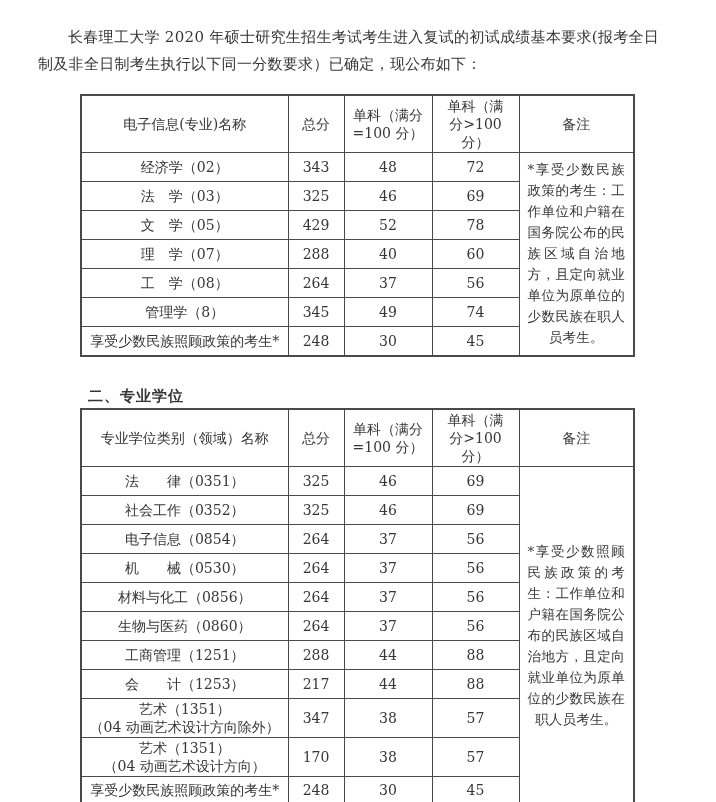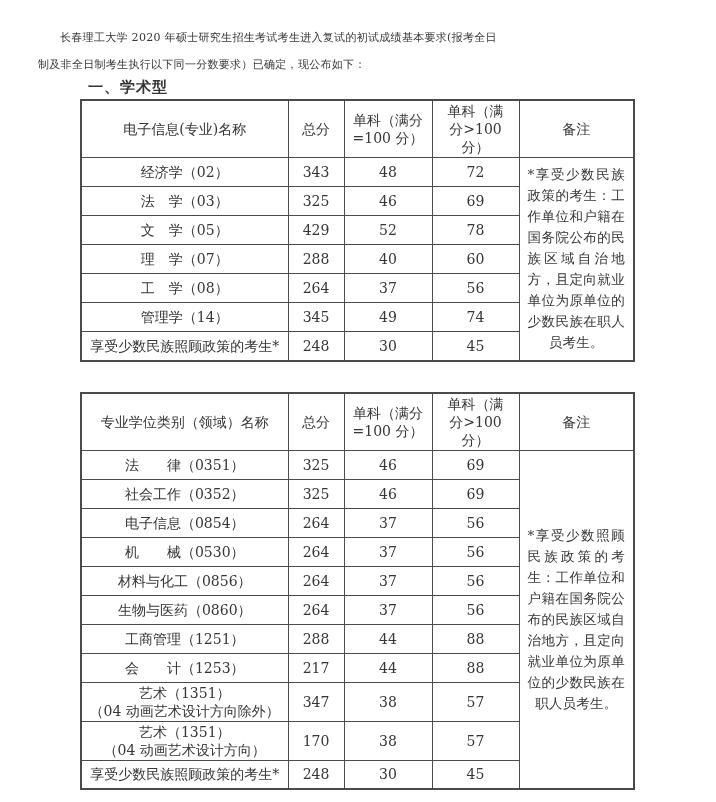--- a/index.html
+++ b/index.html
@@ -11,22 +11,22 @@
     width: 716px;
     height: 802px;
     overflow: hidden;
     font-family: "DejaVu Serif", "Liberation Serif", serif;
     color: #363636;
   }
   .content {
     padding: 24px 38px 0 38px;
   }
   .intro {
-    margin: 0 0 0 0;
-    font-size: 11px;
+    margin: 0 0 16px 0;
+    font-size: 15px;
     line-height: 27px;
     text-indent: 2em;
     white-space: pre-line;
     letter-spacing: 0.3px;
   }
   .section-title {
     font-size: 15px;
     font-weight: bold;
     line-height: 18px;
     margin: 0 0 3px 50px;
@@ -69,21 +69,20 @@
 </style>
 </head>
 <body>
 
 <div class="content">
 
   <p class="intro">长春理工大学 2020 年硕士研究生招生考试考生进入复试的初试成绩基本要求(报考全日
 制及非全日制考生执行以下同一分数要求）已确定，现公布如下：</p>
 
   <section>
-    <h2 class="section-title">一、学术型</h2>
     <table class="score-table" data-table-index="0">
         <colgroup>
           <col style="width: 207px;">
           <col style="width: 56px;">
           <col style="width: 88px;">
           <col style="width: 87px;">
           <col style="width: 115px;">
         </colgroup>
         <thead>
           <tr>
@@ -122,36 +121,37 @@
             <td>40</td>
             <td>60</td>
           </tr>
           <tr>
             <td>工　学（08）</td>
             <td>264</td>
             <td>37</td>
             <td>56</td>
           </tr>
           <tr>
-            <td>管理学（14）</td>
+            <td>管理学（8）</td>
             <td>345</td>
             <td>49</td>
             <td>74</td>
           </tr>
           <tr>
             <td>享受少数民族照顾政策的考生*</td>
             <td>248</td>
             <td>30</td>
             <td>45</td>
           </tr>
         </tbody>
       </table>
   </section>
 
   <section>
+    <h2 class="section-title">二、专业学位</h2>
     <table class="score-table" data-table-index="1">
         <colgroup>
           <col style="width: 207px;">
           <col style="width: 56px;">
           <col style="width: 88px;">
           <col style="width: 87px;">
           <col style="width: 115px;">
         </colgroup>
         <thead>
           <tr>

